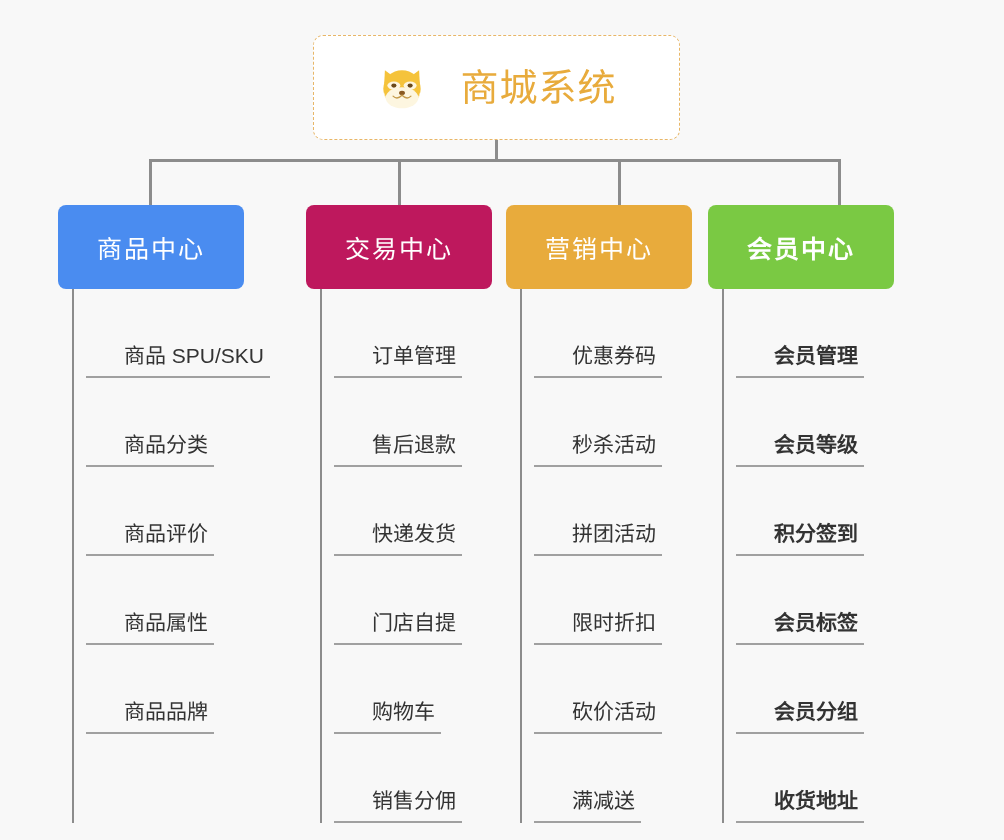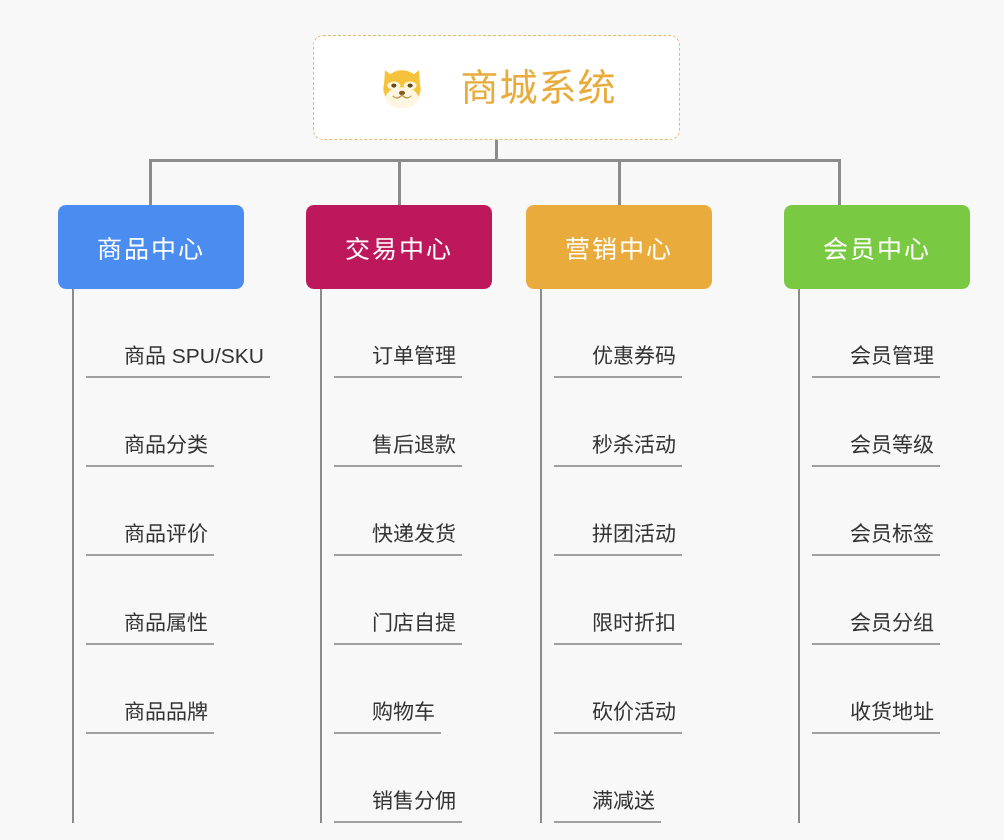--- a/index.html
+++ b/index.html
@@ -225,21 +225,21 @@
             <span class="leaf-item">门店自提</span>
           </div>
           <div class="leaf-row">
             <span class="leaf-item">购物车</span>
           </div>
           <div class="leaf-row">
             <span class="leaf-item">销售分佣</span>
           </div>
         </div>
       </div>
-      <div class="column" style="left: 526px;">
+      <div class="column" style="left: 506px;">
         <div class="cat-box" style="background: rgb(232, 171, 60);">
           <span>营销中心</span>
         </div>
         <div class="leaf-list">
           <div class="leaf-spine" style="height: 534px;"></div>
           <div class="leaf-row">
             <span class="leaf-item">优惠券码</span>
           </div>
           <div class="leaf-row">
             <span class="leaf-item">秒杀活动</span>
@@ -251,33 +251,36 @@
             <span class="leaf-item">限时折扣</span>
           </div>
           <div class="leaf-row">
             <span class="leaf-item">砍价活动</span>
           </div>
           <div class="leaf-row">
             <span class="leaf-item">满减送</span>
           </div>
         </div>
       </div>
-      <div class="column" style="left: 784px;">
+      <div class="column" style="left: 708px; font-weight: bold;">
         <div class="cat-box" style="background: rgb(122, 201, 67);">
           <span>会员中心</span>
         </div>
         <div class="leaf-list">
           <div class="leaf-spine" style="height: 534px;"></div>
           <div class="leaf-row">
             <span class="leaf-item">会员管理</span>
           </div>
           <div class="leaf-row">
             <span class="leaf-item">会员等级</span>
           </div>
           <div class="leaf-row">
+            <span class="leaf-item">积分签到</span>
+          </div>
+          <div class="leaf-row">
             <span class="leaf-item">会员标签</span>
           </div>
           <div class="leaf-row">
             <span class="leaf-item">会员分组</span>
           </div>
           <div class="leaf-row">
             <span class="leaf-item">收货地址</span>
           </div>
         </div>
       </div>

